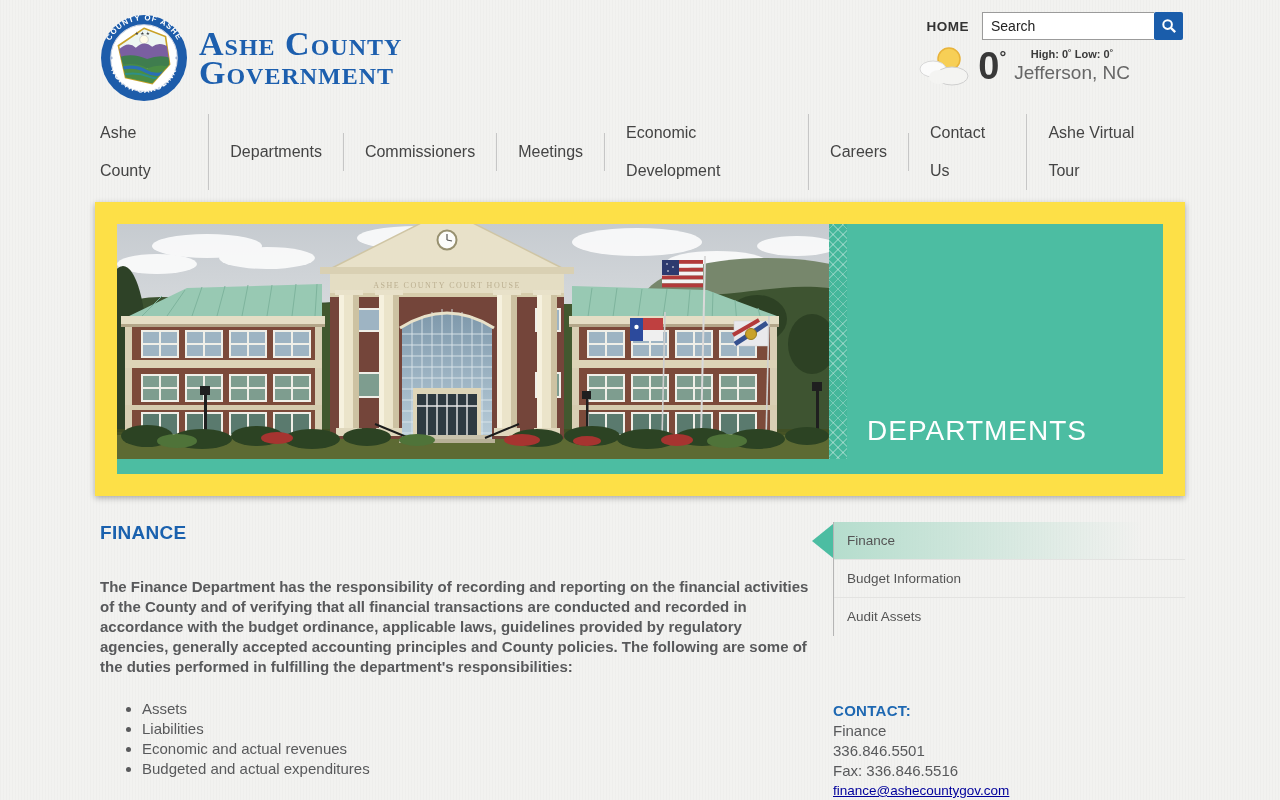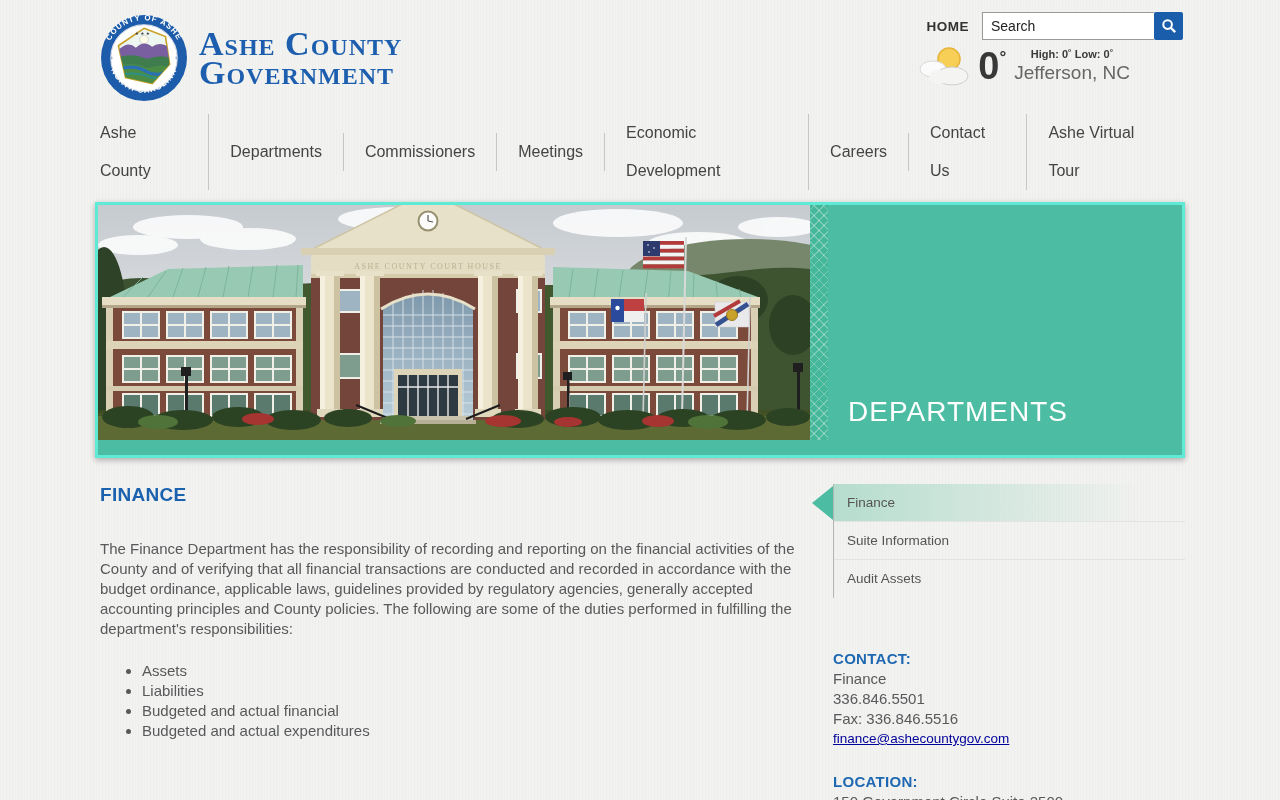--- a/index.html
+++ b/index.html
@@ -34,53 +34,53 @@
 
   
   .nav { margin-top:2px; }
   .nav ul { list-style:none; display:flex; align-items:center; }
   .nav li { line-height:38px; padding:0 21px; border-right:1px solid #c6c6c6; }
   .nav li:first-child { padding-left:5px; }
   .nav li:last-child { border-right:none; }
   .nav a { font-size:16px; color:#444; text-decoration:none; }
 
   
-  .hero { margin-top:12px; background:#5eead4; padding:3px; box-shadow:0 2px 6px rgba(0,0,0,.3); }
+  .hero { margin-top:12px; background:#fde047; padding:22px; box-shadow:0 2px 6px rgba(0,0,0,.3); }
   .hero-row { display:flex; height:235px; }
   .hero-photo { width:712px; height:235px; flex:none; }
   .hero-pattern {
     width:18px; flex:none; background-color:#45b79b;
     background-image:
       repeating-linear-gradient(45deg, rgba(255,255,255,.28) 0 1px, transparent 1px 7px),
       repeating-linear-gradient(-45deg, rgba(255,255,255,.28) 0 1px, transparent 1px 7px);
   }
   .hero-panel { flex:1; background:#4cbda2; position:relative; }
   .hero-panel h2 { position:absolute; left:20px; bottom:12px; color:#fff; font-size:28px; font-weight:400; letter-spacing:1px; }
   .hero-strip { height:15px; background:#4cbda2; }
 
   
   .main { display:flex; margin-top:26px; }
   .col-left { width:714px; flex:none; padding-left:5px; }
   .col-right { width:352px; margin-left:auto; }
 
   .page-title { font-size:19px; font-weight:700; color:#1a61ae; letter-spacing:.3px; }
-  .para { font-size:15px; line-height:20px; color:#58595b; margin-top:20px; }
+  .para { font-size:15px; line-height:20px; color:#58595b; margin-top:20px;font-weight:bold; }
   .para.first { margin-top:33px; }
   .col-left ul.duties { margin:22px 0 0 42px; }
   .col-left ul.duties li { font-size:15px; line-height:20px; color:#58595b; }
 
   
   .side-menu { border-left:1px solid #b5b5b5; position:relative; }
   .side-item { position:relative; height:38px; line-height:38px; padding-left:13px; font-size:13.5px; color:#555; border-bottom:1px solid #e3e3e1; cursor:pointer; }
   .side-item:last-child { border-bottom:none; }
   .side-item.active { background:linear-gradient(90deg, #b5ddcd 0%, rgba(244,244,242,0) 88%); }
   .side-arrow { position:absolute; left:-22px; top:2px; width:0; height:0;
     border-top:17px solid transparent; border-bottom:17px solid transparent; border-right:21px solid #4cbda2; }
 
-  .contact-block { margin-top:52px; }
+  .contact-block { margin-top:66px; }
   .block-heading { font-size:15px; font-weight:700; color:#1e68b2; letter-spacing:.3px; }
   .contact-line { font-size:15px; line-height:20px; color:#58595b; }
   .contact-block .block-heading, .location-block .block-heading { margin-bottom:2px; }
   .email-link { font-size:13.5px; color:#00009b; text-decoration:underline; line-height:20px; display:inline-block; }
   .location-block { margin-top:24px; }
 </style>
 </head>
 <body>
 
 <div class="container">
@@ -515,34 +515,34 @@
     <div class="hero-strip"></div>
   </div>
 
   <div class="main">
     <div class="col-left">
       <h1 class="page-title">FINANCE</h1>
       <p class="para first">The Finance Department has the responsibility of recording and reporting on the financial activities of the County and of verifying that all financial transactions are conducted and recorded in accordance with the budget ordinance, applicable laws, guidelines provided by regulatory agencies, generally accepted accounting principles and County policies. The following are some of the duties performed in fulfilling the department's responsibilities:</p>
       <ul class="duties">
         <li>Assets</li>
         <li>Liabilities</li>
-        <li>Budgeted and actual financial</li>
+        <li>Economic and actual revenues</li>
         <li>Budgeted and actual expenditures</li>
       </ul>
 
     </div>
 
     <div class="col-right">
       <div class="side-menu">
         <div class="side-item active">
           <span class="side-arrow"></span>
           <span>Finance</span>
         </div>
         <div class="side-item">
-          <span>Suite Information</span>
+          <span>Budget Information</span>
         </div>
         <div class="side-item">
           <span>Audit Assets</span>
         </div>
       </div>
 
       <div class="contact-block">
         <div class="block-heading">CONTACT:</div>
         <div class="contact-line">Finance</div>
         <div class="contact-line">336.846.5501</div>

